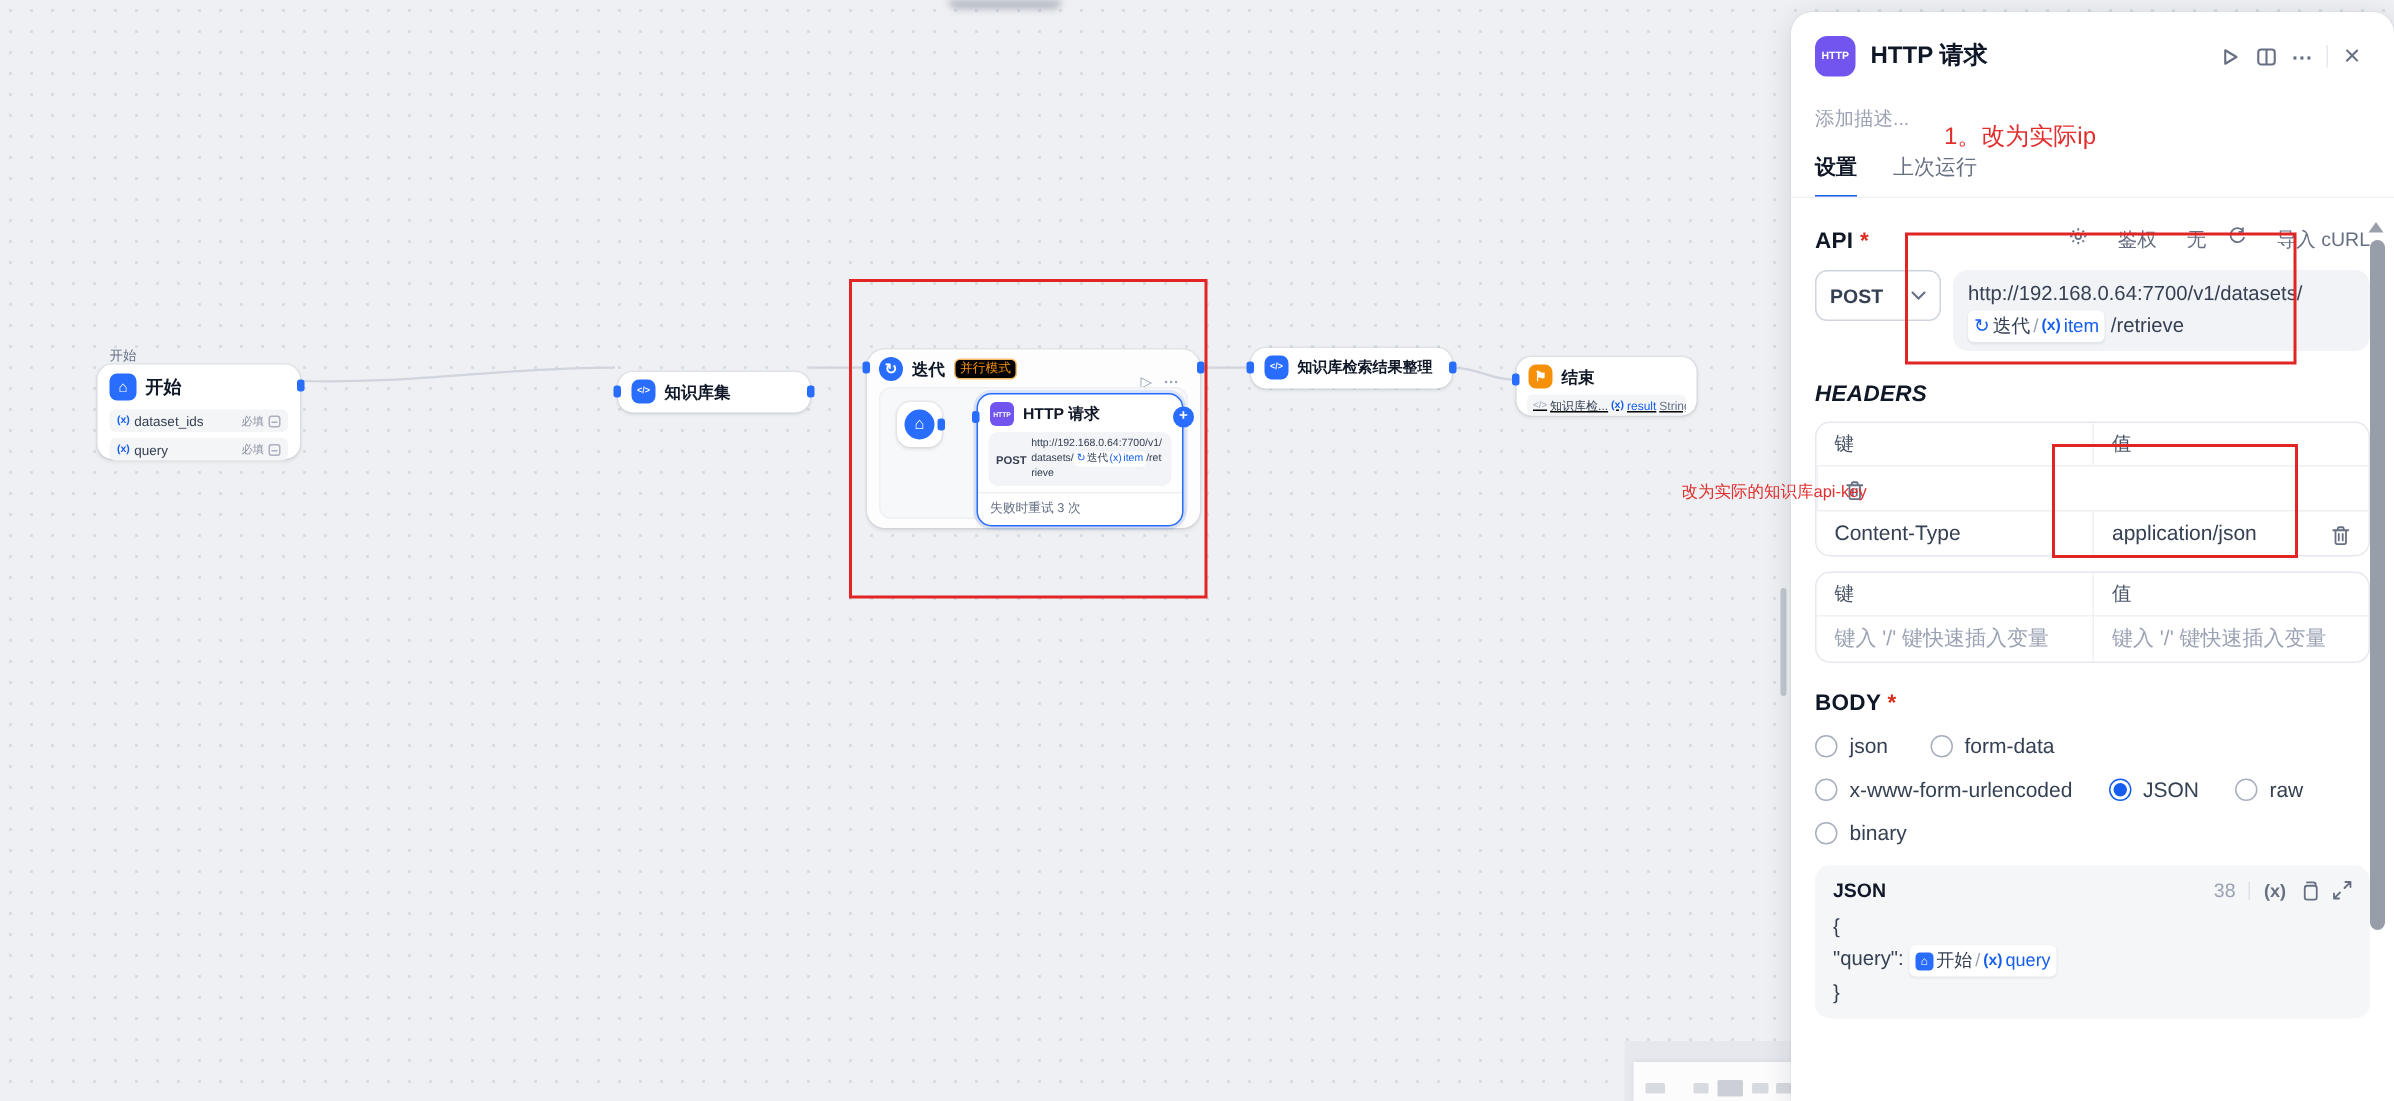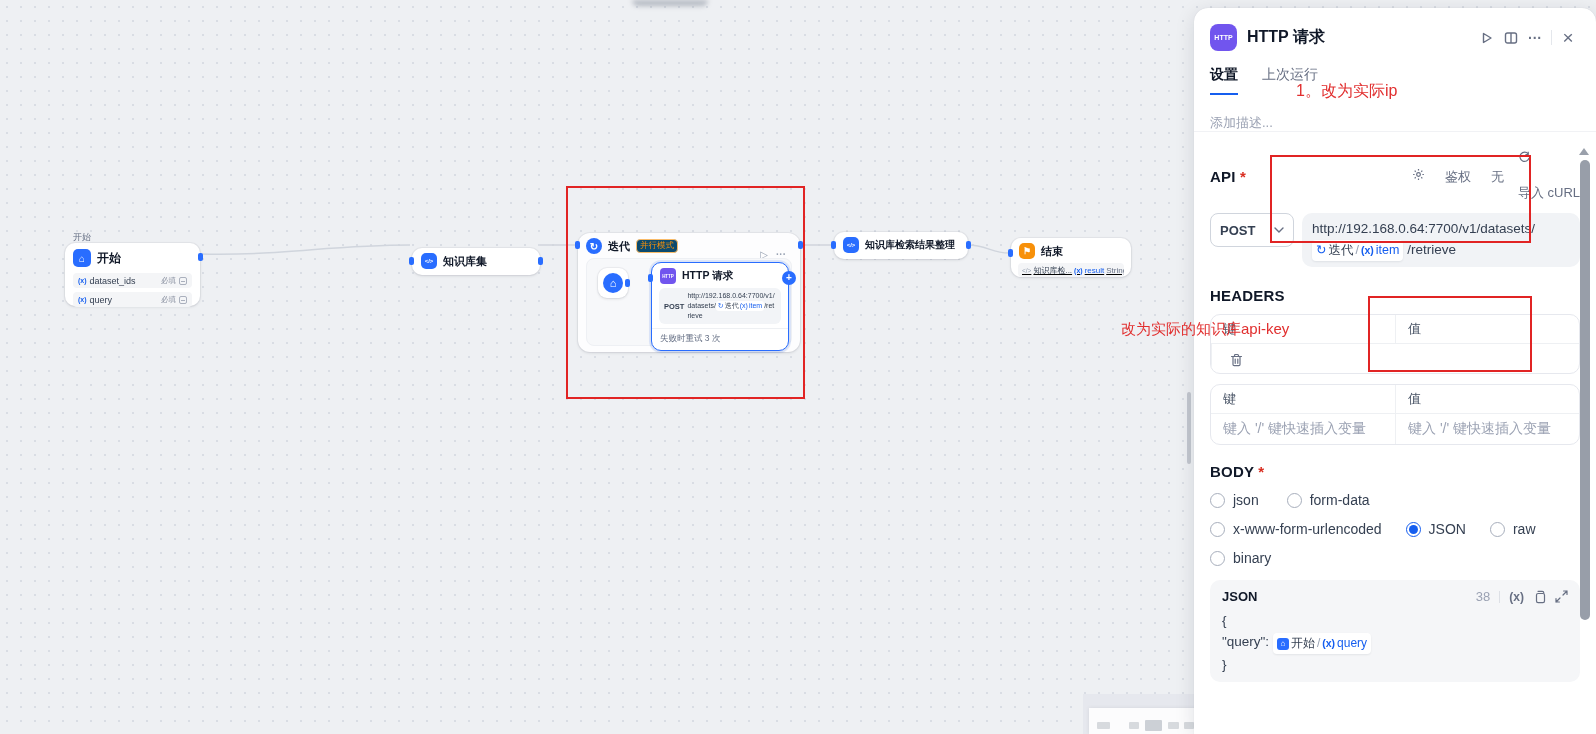--- a/index.html
+++ b/index.html
@@ -31,21 +31,21 @@
   .type-box { width:8px; height:8px; border:1px solid #aab0bd; border-radius:2px; display:inline-block; position:relative; }
   .type-box::after { content:""; position:absolute; left:1px; right:1px; top:3px; border-top:1px solid #aab0bd; }
 
   
   .small-node { height:27px; }
   .small-node .node-header { padding:5px 9px; }
 
   
   #iter-node { left:578px; top:233px; width:222px; height:119px; border-radius:12px; background:#fdfdfe; }
   #iter-inner { position:absolute; left:8px; top:25px; right:8px; bottom:6px; background:#f7f8fa; border-radius:8px; border:1px solid #eef0f4; }
-  .badge-parallel { font-size:8.5px; color:#f79009; border:1px solid #f9bb68; background:#0c4a6e; border-radius:4px; padding:0px 3px; }
+  .badge-parallel { font-size:8.5px; color:#f79009; border:1px solid #f9bb68; background:#000000; border-radius:4px; padding:0px 3px; }
   #iter-toolbar { position:absolute; right:14px; top:16px; display:flex; gap:8px; color:#98a2b3; font-size:10px; align-items:center; }
 
   #iter-start-node { left:598px; top:268px; width:30px; height:30px; border-radius:9px;
     display:flex; align-items:center; justify-content:center; }
   .blue-circle { width:20px; height:20px; border-radius:50%; background:#296dff; color:#fff;
     display:flex; align-items:center; justify-content:center; font-size:11px; }
 
   
   #inner-http { left:651px; top:262px; width:138px; height:89px; border:1.5px solid #296dff;
     box-shadow:0 0 0 2px rgba(41,109,255,.12), 0 1px 3px rgba(16,24,40,.12); }
@@ -73,21 +73,21 @@
 
   #canvas-scroll { position:absolute; left:1187px; top:392px; width:4px; height:72px; background:#c3c7cf; border-radius:2px; }
 
   
   .red-box { position:absolute; border:2px solid #e12424; z-index:60; pointer-events:none; }
   #red-box-iter { left:566px; top:186px; width:239px; height:213px; }
   #red-box-url { left:1270px; top:155px; width:261px; height:88px; }
   #red-box-bearer { left:1368px; top:296px; width:164px; height:76px; }
   .red-note { position:absolute; color:#e12f2f; z-index:61; white-space:nowrap; }
   #red-note-ip { left:1296px; top:81px; font-size:16px; }
-  #red-note-key { left:1121px; top:320px; font-size:15px; }
+  #red-note-key { left:1121px; top:320px; font-size:11px; }
 
   
   #panel { position:absolute; left:1194px; top:8px; width:402px; height:726px; background:#fff;
     border-radius:14px 14px 0 0; box-shadow:0 0 1px rgba(16,24,40,.15), 0 4px 20px rgba(16,24,40,.12); z-index:40; }
   #panel-inner { padding:16px 16px 0; }
   #panel-header { display:flex; align-items:center; }
   #panel-node-icon { width:27px; height:27px; border-radius:8px; background:#7155ee; color:#fff;
     font-size:7px; font-weight:bold; display:flex; align-items:center; justify-content:center; }
   #panel-title { font-size:16px; font-weight:bold; color:#101828; margin-left:10px; flex:1; }
   .hicon { color:#676f83; display:flex; align-items:center; justify-content:center; width:24px; height:24px; cursor:pointer; }
@@ -116,21 +116,21 @@
   .kv-table { margin-top:10px; border:1px solid #e6e8ee; border-radius:10px; overflow:hidden; font-size:14px; }
   .kv-row { display:flex; border-top:1px solid #eef0f3; }
   .kv-row:first-child { border-top:none; }
   .kv-cell { padding:6px 12px; width:50%; color:#354052; }
   .kv-cell.val { border-left:1px solid #eef0f3; display:flex; }
   .kv-head .kv-cell { color:#495466; font-size:13px; padding:5px 12px; }
   .kv-val-text { flex:1; word-break:break-all; }
   .placeholder { color:#9ba2b3; white-space:nowrap; overflow:hidden; }
   .trash { flex:0 0 auto; margin-left:6px; color:#676f83; align-self:flex-start; margin-top:3px; cursor:pointer; }
 
-  .sec-gap { margin-top:26px; }
+  .sec-gap { margin-top:26px;font-style:italic; }
   #body-title { margin-top:18px; }
   .radio-rows { margin-top:12px; }
   .radio-row { display:flex; align-items:center; margin-bottom:13px; }
   .radio-opt { display:flex; align-items:center; gap:8px; font-size:14px; color:#354052; cursor:pointer; }
   .radio { width:15px; height:15px; border-radius:50%; border:1.5px solid #a7aebc; background:#fff; position:relative; flex:0 0 auto; }
   .radio.checked { border-color:#155eef; }
   .radio.checked::after { content:""; position:absolute; inset:2px; border-radius:50%; background:#155eef; }
 
   #json-editor { margin-top:14px; background:#f5f6f8; border-radius:10px; padding:9px 12px 10px; height:102px; }
   #json-editor-head { display:flex; align-items:center; }
@@ -296,43 +296,43 @@
         <svg width="14" height="14" viewBox="0 0 14 14">
             <rect x="1.5" y="2" width="11" height="10" rx="2" fill="none" stroke="currentColor" stroke-width="1.4"></rect>
             <line x1="7" y1="2" x2="7" y2="12" stroke="currentColor" stroke-width="1.4"></line>
           </svg>
       </span>
       <span class="hicon" style="font-weight:bold;font-size:14px;">···</span>
       <span class="hdr-divider"></span>
       <span class="hicon" style="font-size:19px;">×</span>
     </div>
 
+    <div id="panel-desc">添加描述...</div>
+
     <div id="tabs">
       <span class="tab active">设置</span>
       <span class="tab">上次运行</span>
     </div>
-
-    <div id="panel-desc">添加描述...</div>
   </div>
   <div id="tab-rule" style="position:absolute;left:0;top:123px;width:100%;"></div>
 
   <div style="padding:0 16px;">
 
     <div id="api-row">
       <span class="section-title"><span>API</span> <span class="req">*</span></span>
       <span id="api-ctrls">
         <span class="grp">
           <svg width="13" height="13" viewBox="0 0 14 14">
               <circle cx="7" cy="7" r="2" fill="none" stroke="currentColor" stroke-width="1.3"></circle>
               <path d="M7 1.2v1.6M7 11.2v1.6M1.2 7h1.6M11.2 7h1.6M2.9 2.9l1.1 1.1M10 10l1.1 1.1M11.1 2.9L10 4M4 10l-1.1 1.1" stroke="currentColor" stroke-width="1.3"></path>
             </svg>
           <span>鉴权</span>
           <span>无</span>
         </span>
-        <span class="grp" style="margin-left:9px;flex-direction:column;">
+        <span class="grp" style="margin-left:9px;">
           <svg width="13" height="13" viewBox="0 0 14 14">
               <path d="M11 3 A5 5 0 1 0 12 7.5" fill="none" stroke="currentColor" stroke-width="1.3"></path>
               <path d="M11 .8 v3 h-3" fill="none" stroke="currentColor" stroke-width="1.3"></path>
             </svg>
           <span>导入 cURL</span>
         </span>
       </span>
     </div>
     <div id="method-url">
       <div id="method-select">
@@ -353,20 +353,31 @@
     </div>
 
     <div class="section-title sec-gap" style="margin-top:20px;">HEADERS</div>
     <div class="kv-table">
       <div class="kv-row kv-head">
         <div class="kv-cell">键</div>
         <div class="kv-cell val">值</div>
       </div>
       <div class="kv-row">
         <div class="kv-cell val">
+          <span class="trash">
+            <svg width="13" height="14" viewBox="0 0 13 14">
+                <path d="M1.5 3.5h10M4.5 3.5v-1a1 1 0 0 1 1-1h2a1 1 0 0 1 1 1v1M3 3.5 v8 a1.2 1.2 0 0 0 1.2 1.2 h4.6 a1.2 1.2 0 0 0 1.2-1.2 v-8 M5.2 6v4.3 M7.8 6v4.3" fill="none" stroke="currentColor" stroke-width="1.2" stroke-linecap="round"></path>
+              </svg>
+          </span>
+        </div>
+      </div>
+      <div class="kv-row">
+        <div class="kv-cell">Content-Type</div>
+        <div class="kv-cell val">
+          <span class="kv-val-text">application/json</span>
           <span class="trash">
             <svg width="13" height="14" viewBox="0 0 13 14">
                 <path d="M1.5 3.5h10M4.5 3.5v-1a1 1 0 0 1 1-1h2a1 1 0 0 1 1 1v1M3 3.5 v8 a1.2 1.2 0 0 0 1.2 1.2 h4.6 a1.2 1.2 0 0 0 1.2-1.2 v-8 M5.2 6v4.3 M7.8 6v4.3" fill="none" stroke="currentColor" stroke-width="1.2" stroke-linecap="round"></path>
               </svg>
           </span>
         </div>
       </div>
     </div>
 
     <div class="kv-table">

